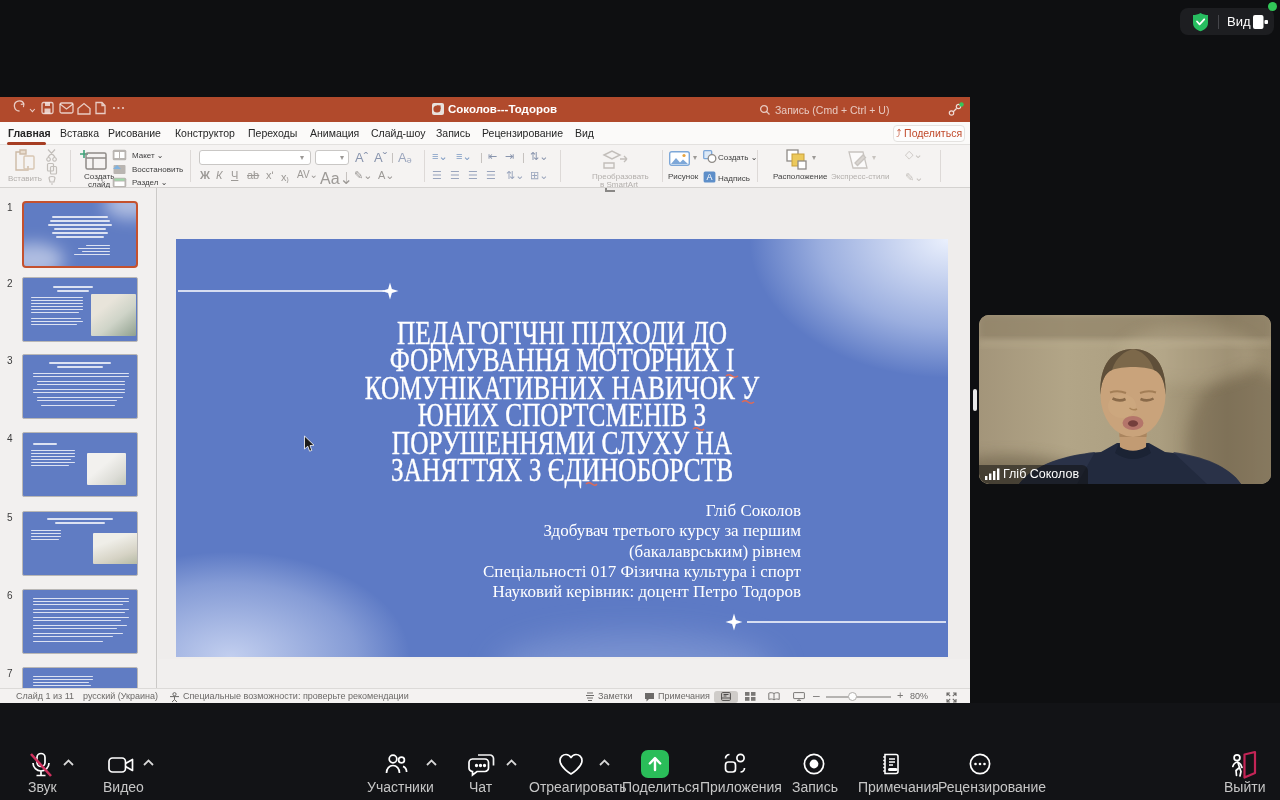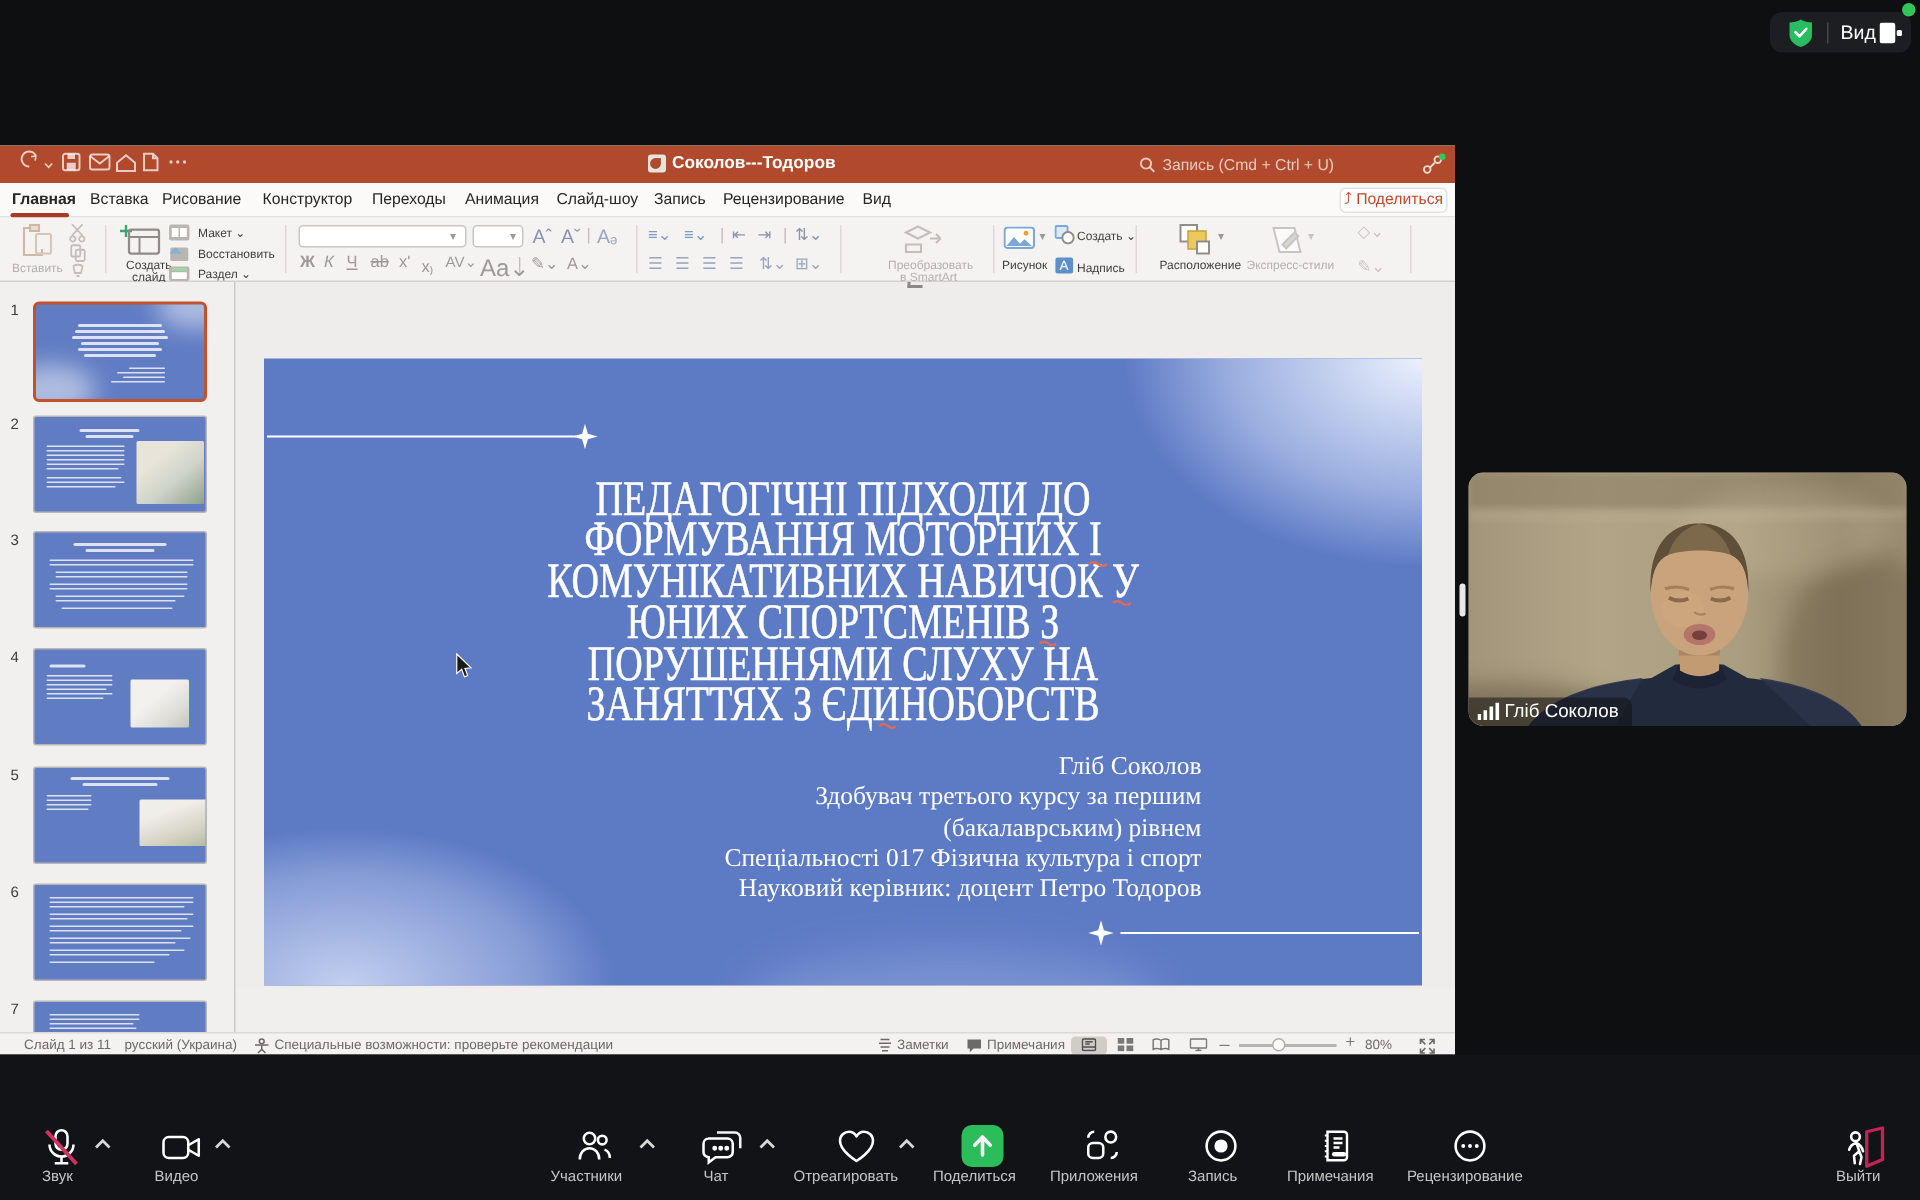--- a/index.html
+++ b/index.html
@@ -44,21 +44,21 @@
   #notes { left:158px; top:562px; width:812px; height:29px; background:#fbfaf9; border-top:1px solid #dddbd9; }
   #statusbar { left:0; top:591px; width:970px; height:15px; background:#f4f2f1; border-top:1px solid #dcdad8; color:#6c6a68; font-size:9px; }
   .sb { position:absolute; top:2px; }
 
   
   #viewpill { left:1180px; top:8px; width:94px; height:27px; background:#1d1e21; border-radius:8px; }
   #videotile { left:979px; top:315px; width:292px; height:169px; border-radius:10px; overflow:hidden; background:#a89b7e; }
   #nametag { position:absolute; left:0px; bottom:0px; height:19px; background:rgba(15,15,15,0.52); border-radius:0 6px 0 10px; color:#fff; font-size:12.5px; line-height:19px; padding:0 9px 0 24px; }
 
   #toolbar { left:0; top:703px; width:1280px; height:97px; background:#121316; }
-  .tlabel { position:absolute; top:779px; font-size:10px; color:#c6c6c6; white-space:nowrap; }
+  .tlabel { position:absolute; top:779px; font-size:14px; color:#c6c6c6; white-space:nowrap; }
   .ticon { position:absolute; top:750px; }
   .caret { position:absolute; top:758px; }
 </style>
 </head>
 <body>
 <div id="stage">
 
   <div id="ppt" class="abs">
     <div id="titlebar" class="abs">
       <svg class="abs" style="left:12px;top:3px;" width="120" height="18" viewBox="0 0 120 18" fill="none" stroke="rgba(255,255,255,0.72)" stroke-width="1.3">

